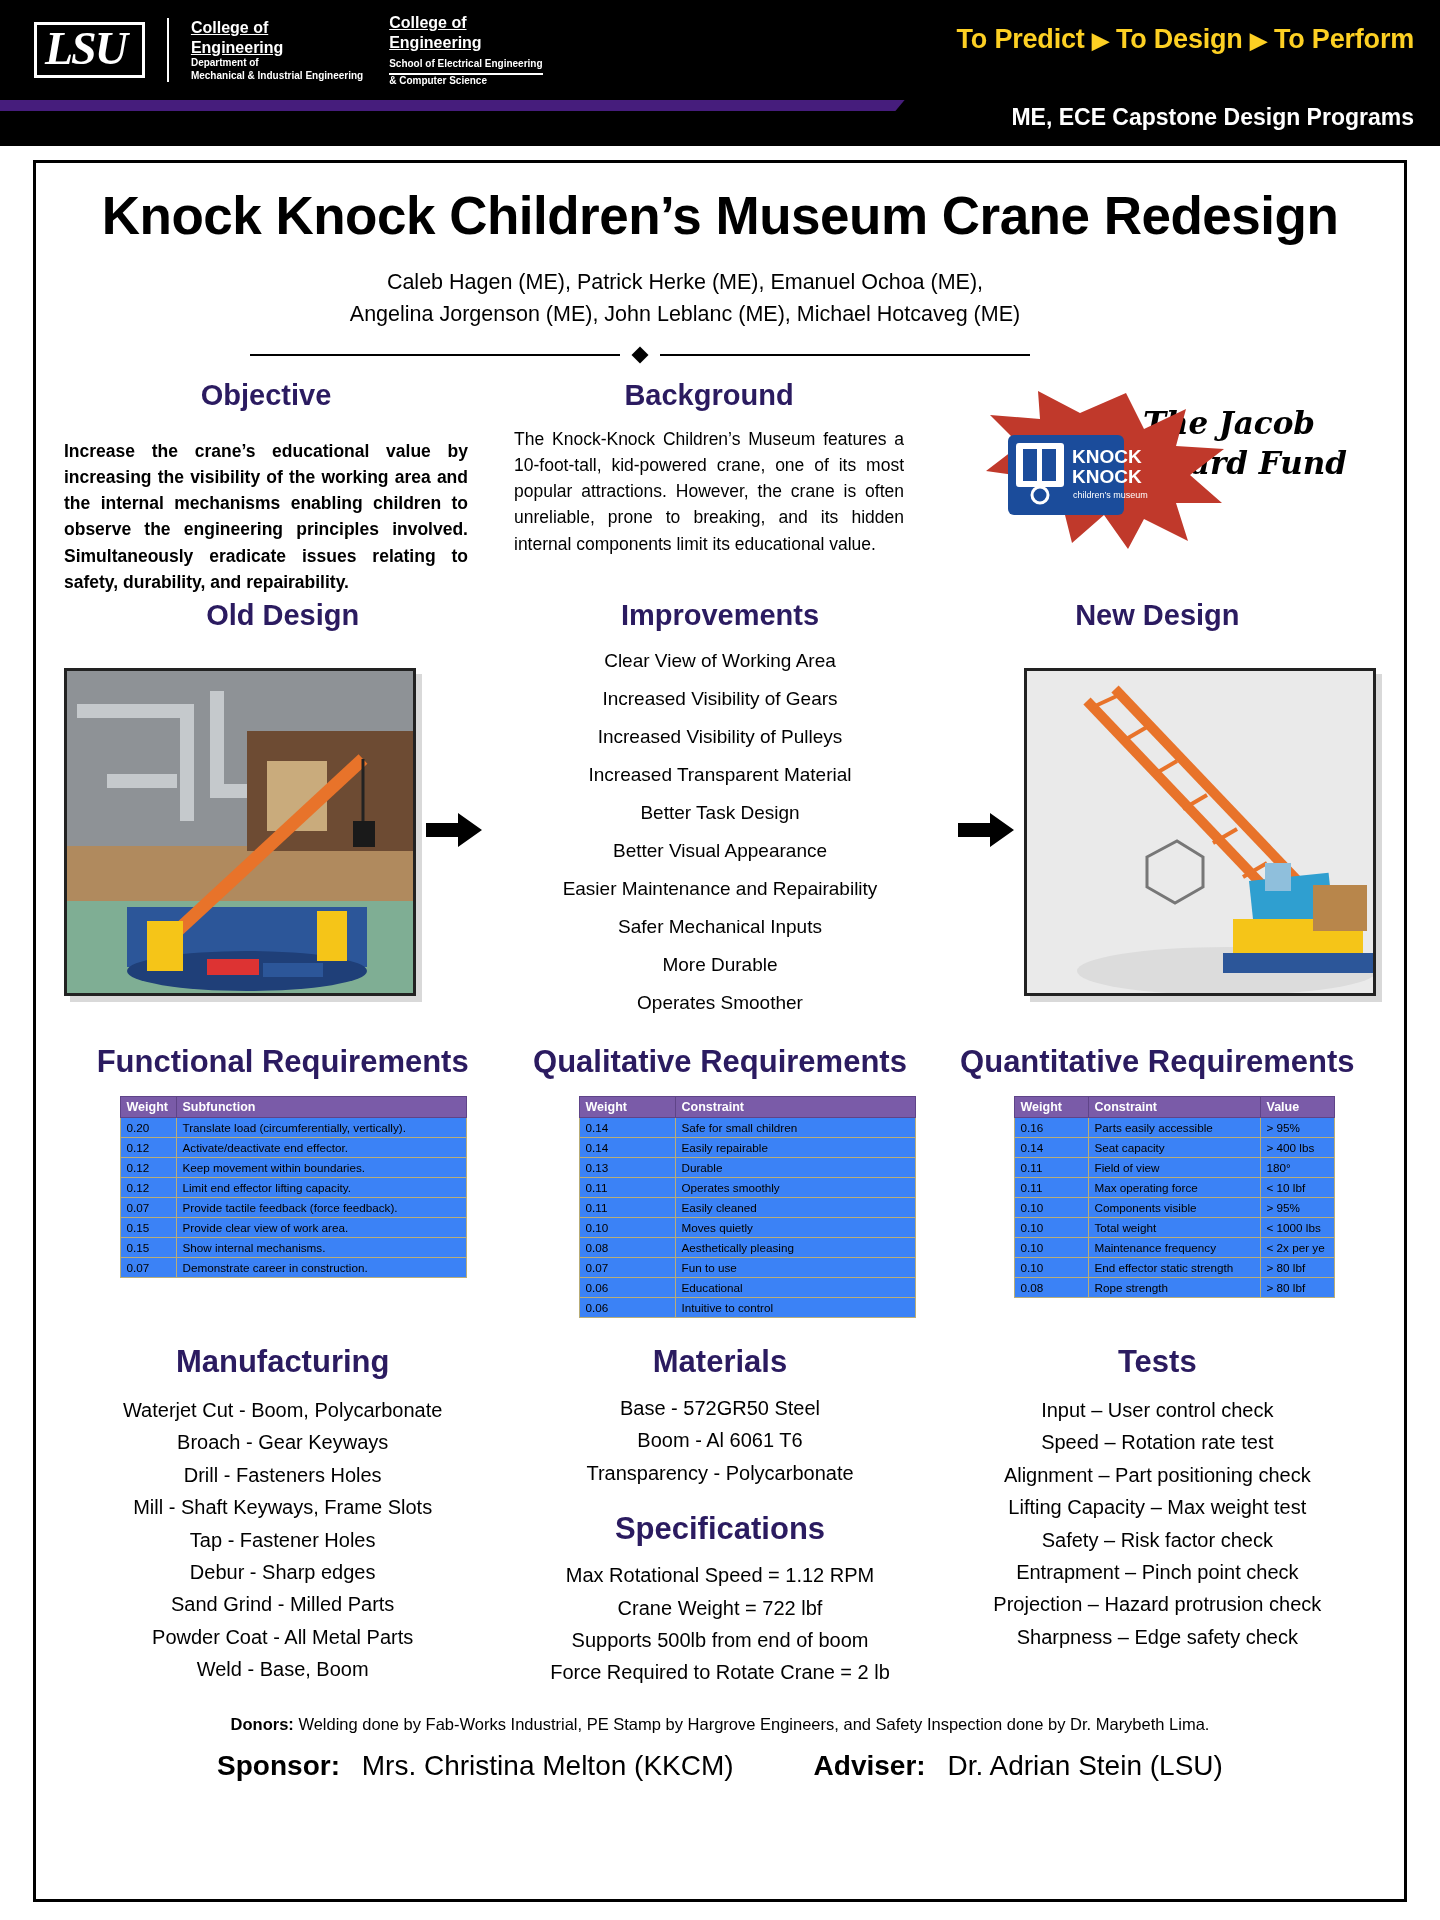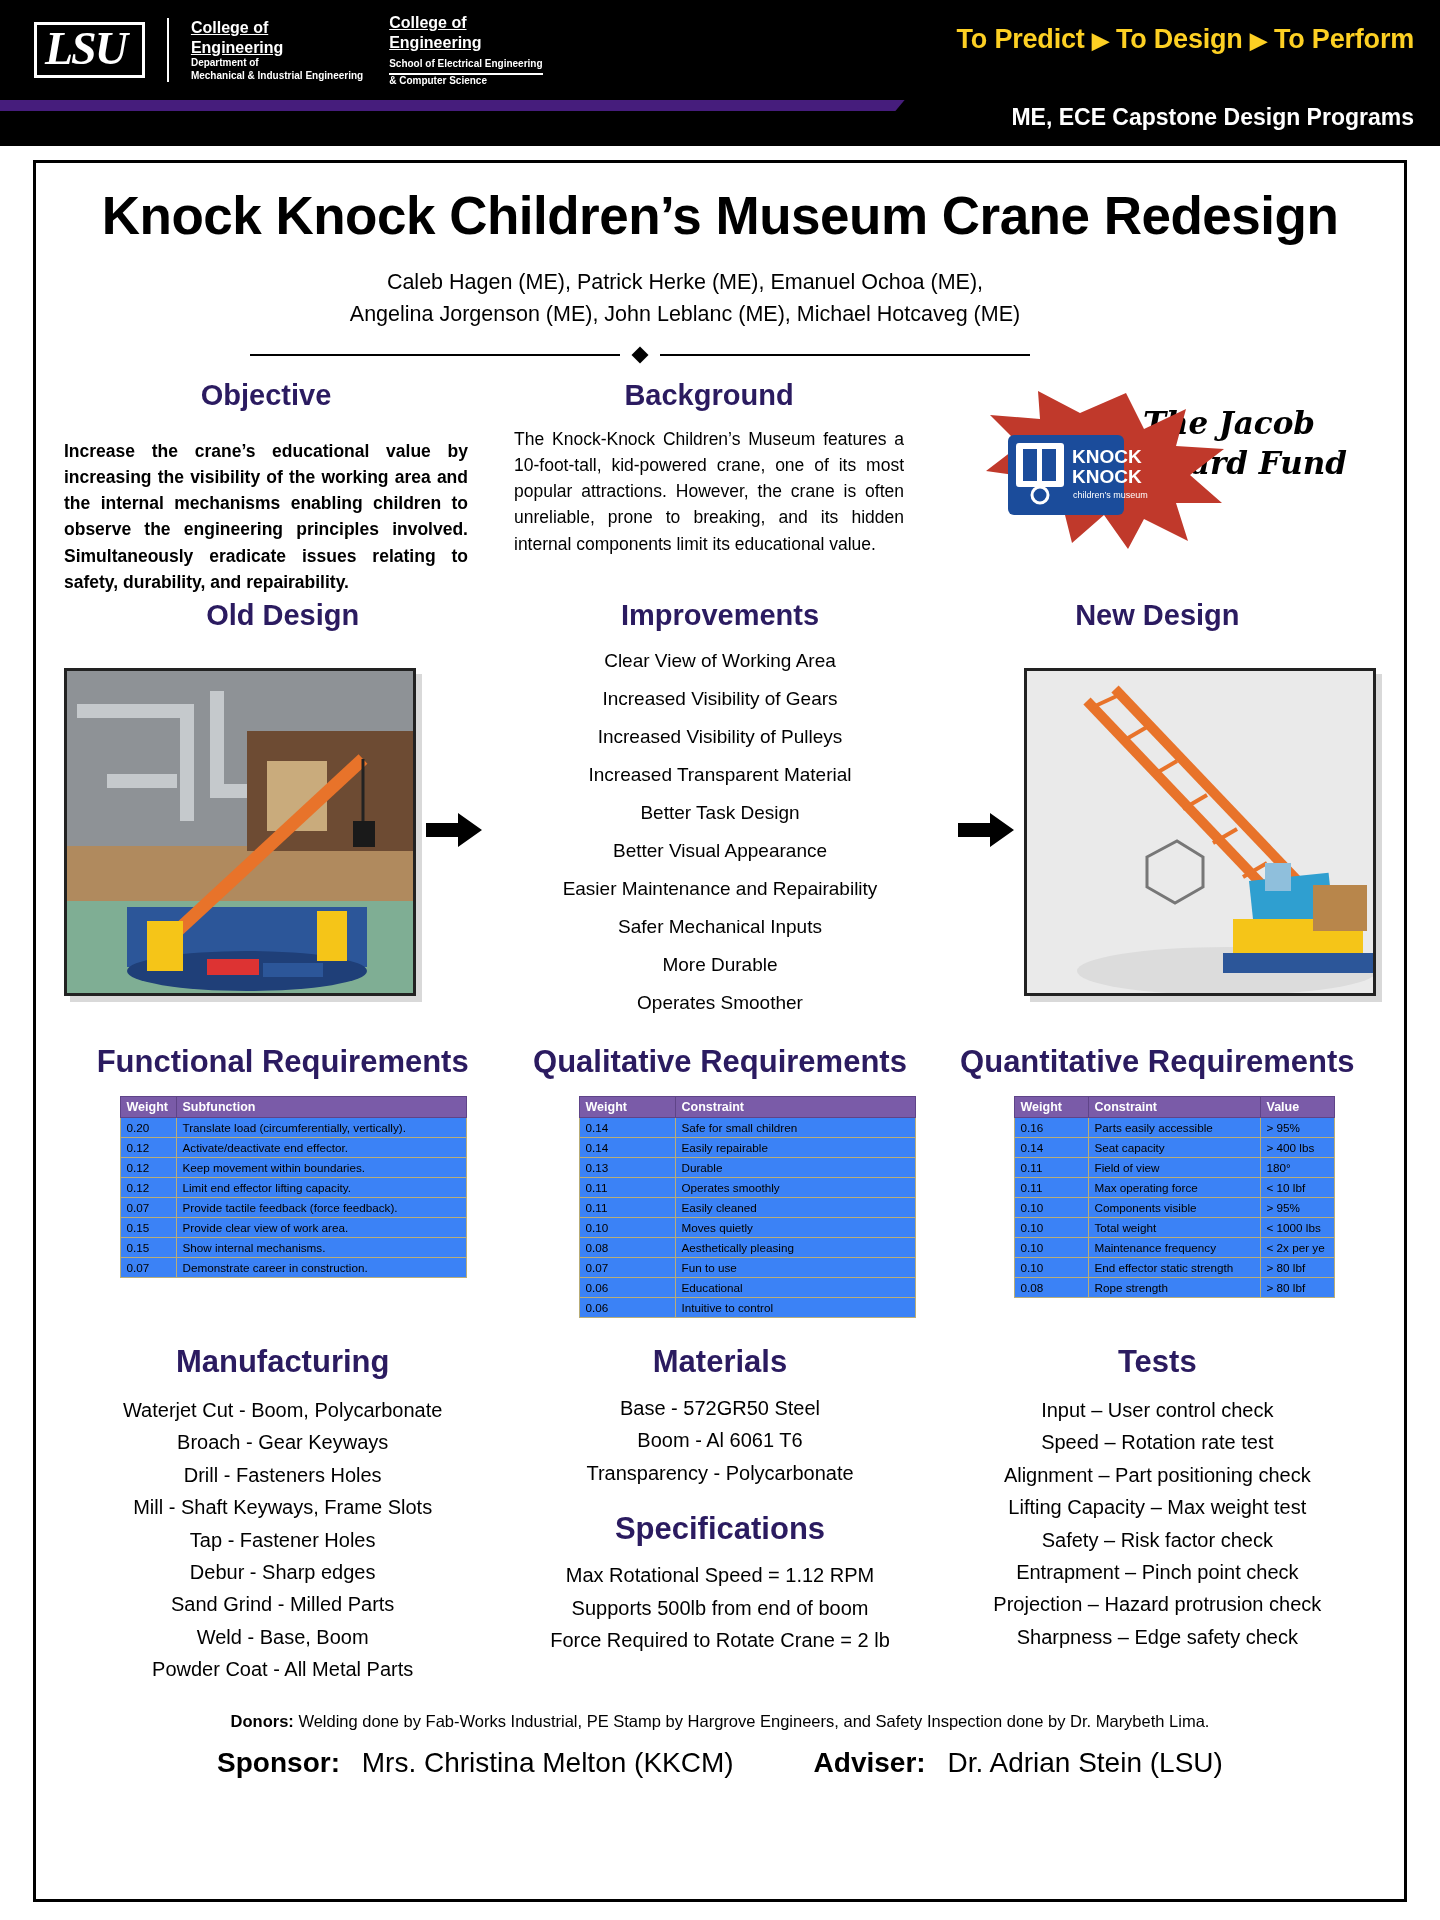--- a/index.html
+++ b/index.html
@@ -546,35 +546,36 @@
     <div class="col">
       <div class="sec-head h-xl" style="color:#2B1B60;">Manufacturing</div>
       <div class="center-list" style="margin-top:14px;">
         <div>Waterjet Cut -  Boom, Polycarbonate</div>
         <div>Broach - Gear Keyways</div>
         <div>Drill - Fasteners Holes</div>
         <div>Mill - Shaft Keyways, Frame Slots</div>
         <div>Tap - Fastener Holes</div>
         <div>Debur - Sharp edges</div>
         <div>Sand Grind - Milled Parts</div>
+        <div>Powder Coat - All Metal Parts</div>
         <div>Weld - Base, Boom</div>
-        <div>Powder Coat - All Metal Parts</div>
       </div>
     </div>
 
     <div class="col">
       <div class="sec-head h-xl">Materials</div>
       <div class="center-list" style="margin-top:12px;">
         <div>Base - 572GR50 Steel</div>
         <div>Boom - Al 6061 T6</div>
         <div>Transparency - Polycarbonate</div>
       </div>
       <div class="sec-head h-xl" style="margin-top:22px;">Specifications</div>
       <div class="center-list" style="margin-top:12px;">
         <div>Max Rotational Speed = 1.12 RPM</div>
+        <div>Crane Weight = 722 lbf</div>
         <div>Supports 500lb from end of boom</div>
         <div>Force Required to Rotate Crane = 2 lb</div>
       </div>
     </div>
 
     <div class="col">
       <div class="sec-head h-xl">Tests</div>
       <div class="center-list" style="margin-top:14px;">
         <div>Input – User control check</div>
         <div>Speed – Rotation rate test</div>

